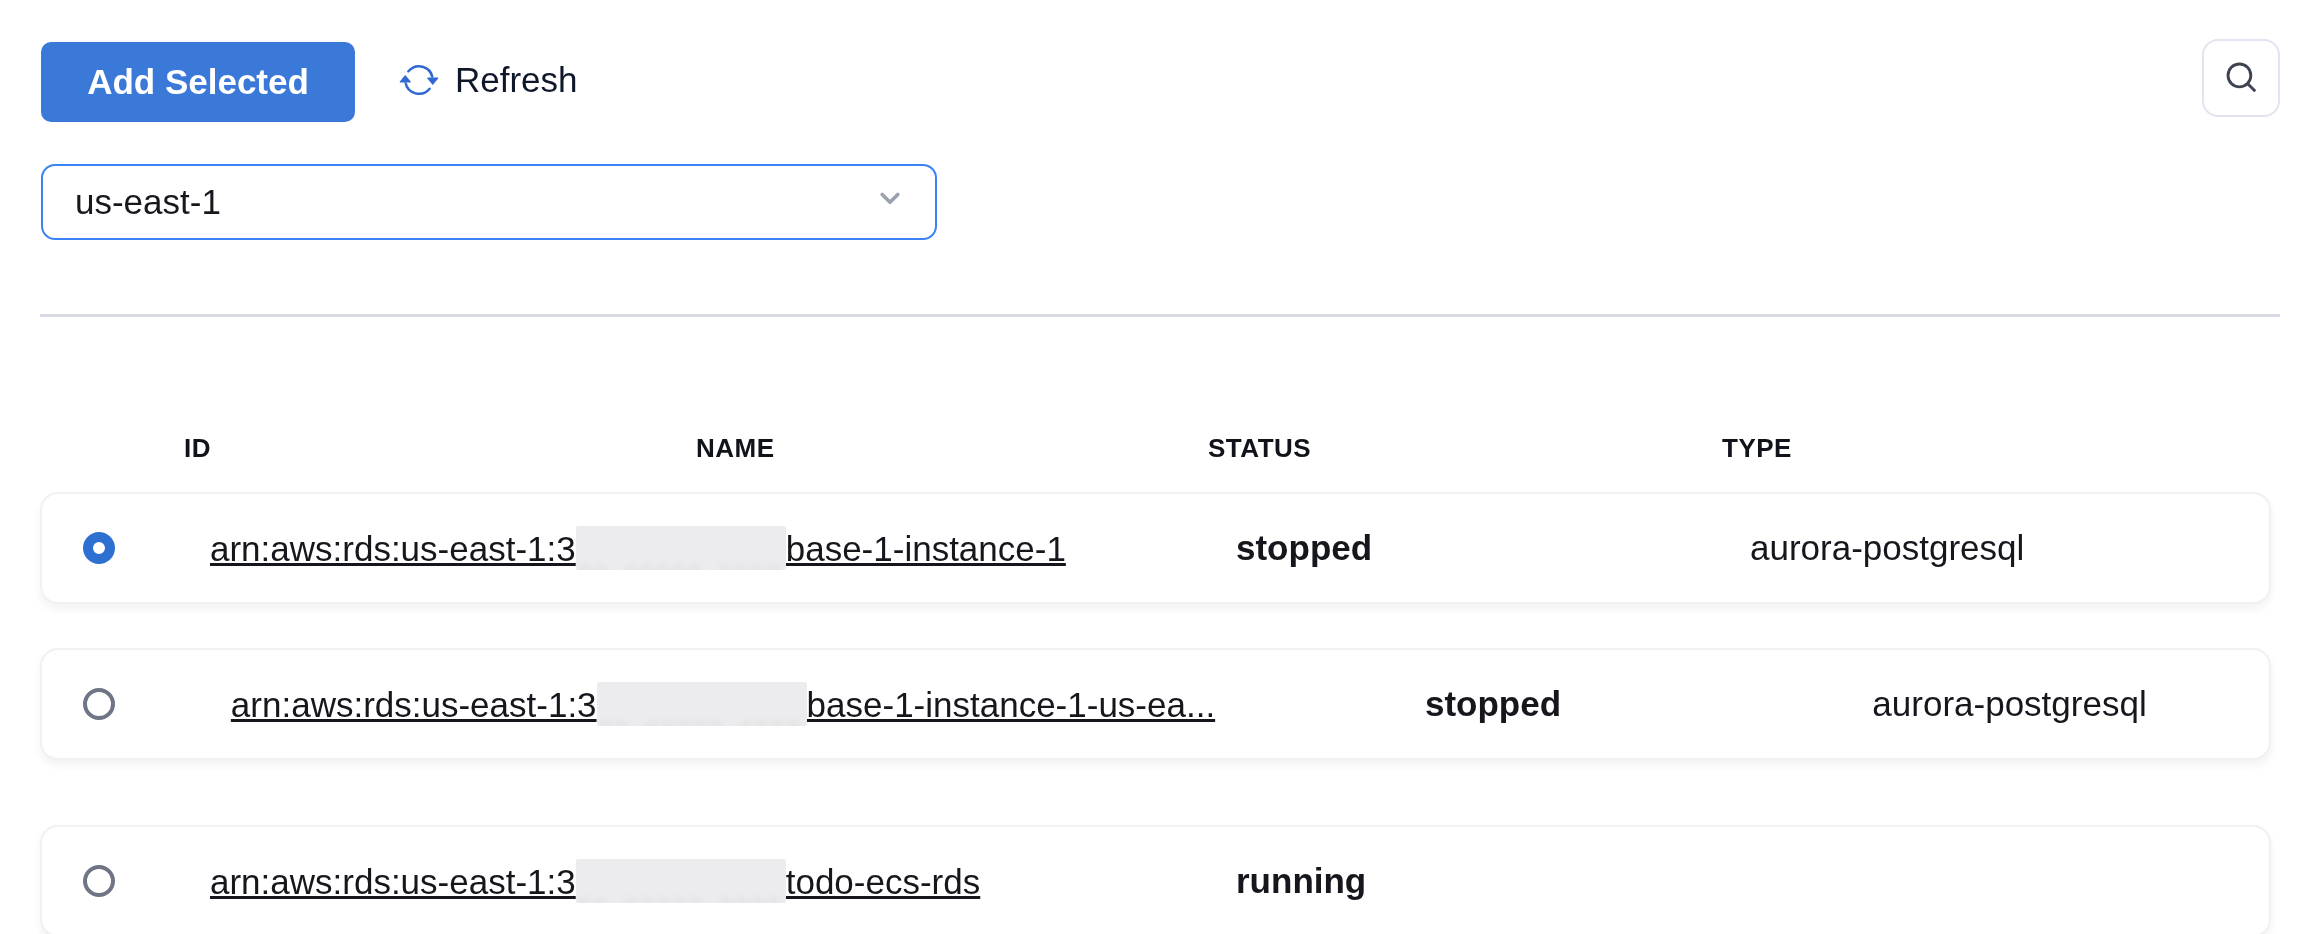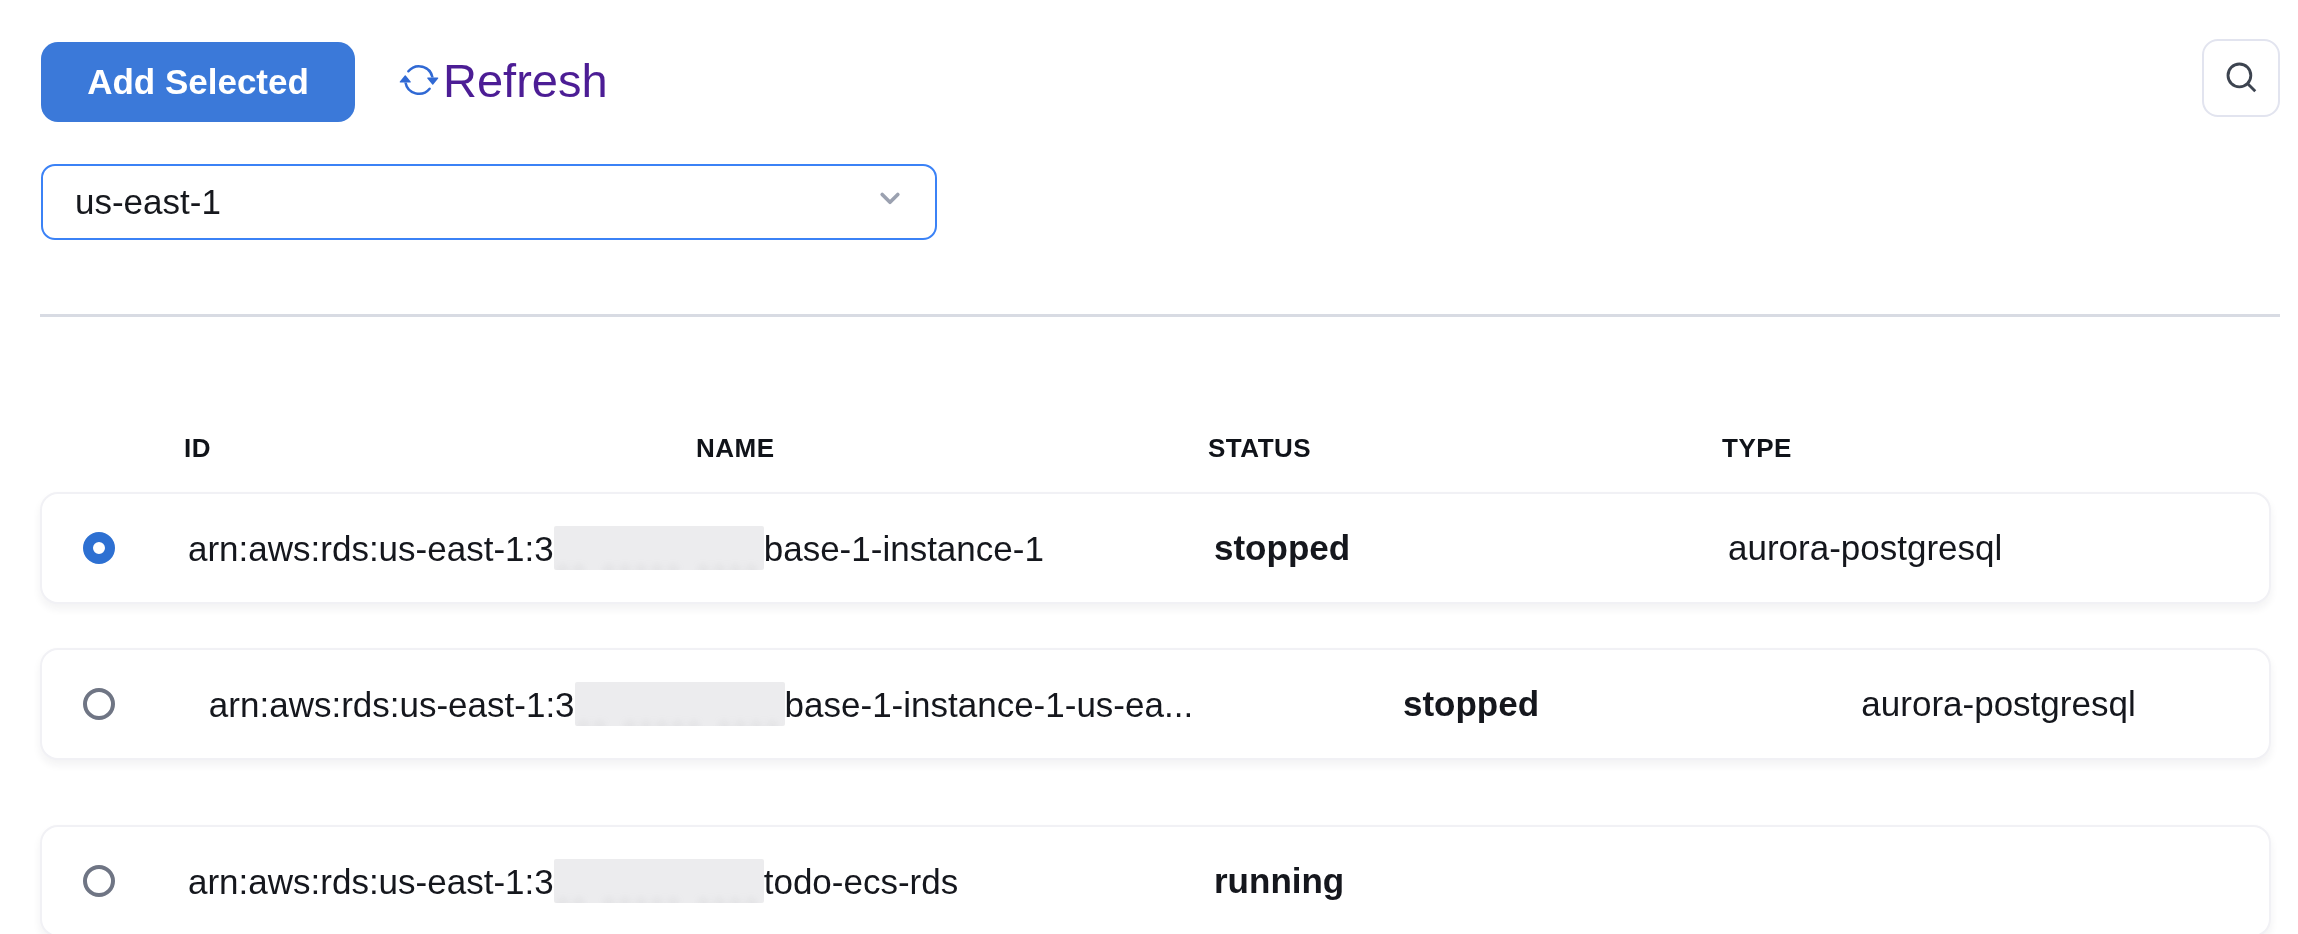--- a/index.html
+++ b/index.html
@@ -4,30 +4,30 @@
 <style>
   html,body{margin:0;padding:0;background:#fff;}
   .page{
     position:relative;width:2298px;height:934px;background:#ffffff;
     font-family:"Liberation Sans",sans-serif;overflow:hidden;
   }
 
   
   .btn-primary{
     position:absolute;left:41px;top:42px;width:314px;height:80px;
-    background:#3b79d9;border:none;border-radius:17px;
+    background:#3b79d9;border:none;border-radius:10px;
     color:#ffffff;font-size:35px;font-weight:700;
     display:flex;align-items:center;justify-content:center;
     font-family:inherit;cursor:pointer;
   }
   .refresh-btn{
     position:absolute;left:399px;top:50px;height:60px;
-    display:flex;align-items:center;gap:4px;
+    display:flex;align-items:center;gap:16px;
     background:none;border:none;padding:0;cursor:pointer;
-    color:#4c1d95;font-size:47px;font-weight:500;font-family:inherit;
+    color:#0f172a;font-size:35px;font-weight:500;font-family:inherit;
   }
   .refresh-btn svg{display:block;}
   .search-btn{
     position:absolute;left:2202px;top:39px;width:78px;height:78px;
     background:#ffffff;border:2px solid #e2e4ef;border-radius:16px;
     display:flex;align-items:center;justify-content:center;
     box-sizing:border-box;cursor:pointer;
   }
 
   
@@ -64,22 +64,22 @@
   .row-1{top:648px;text-align:center;}
   .row-2{top:825px;}
 
   .radio{
     width:32px;height:32px;border-radius:50%;background:#fff;
     box-sizing:border-box;flex:none;border:4px solid #6f7584;cursor:pointer;
   }
   .radio.selected{border:10px solid #2d70d2;}
 
   .id-cell{
-    margin-left:73px;width:1026px;flex:none;
-    white-space:nowrap;overflow:hidden;
+    margin-left:95px;width:1026px;flex:none;
+    white-space:nowrap;overflow:hidden;text-decoration:underline;
   }
   .redacted{
     display:inline-block;width:210px;height:44px;background:#ececee;
     vertical-align:-9px;position:relative;overflow:hidden;border-radius:2px;
   }
   .redacted .smudge{
     position:absolute;left:4px;bottom:-15px;font-size:30px;color:#8f9096;
     filter:blur(4px);letter-spacing:6px;white-space:nowrap;
   }
   .status-cell{width:514px;flex:none;white-space:nowrap;font-weight:bold;}

